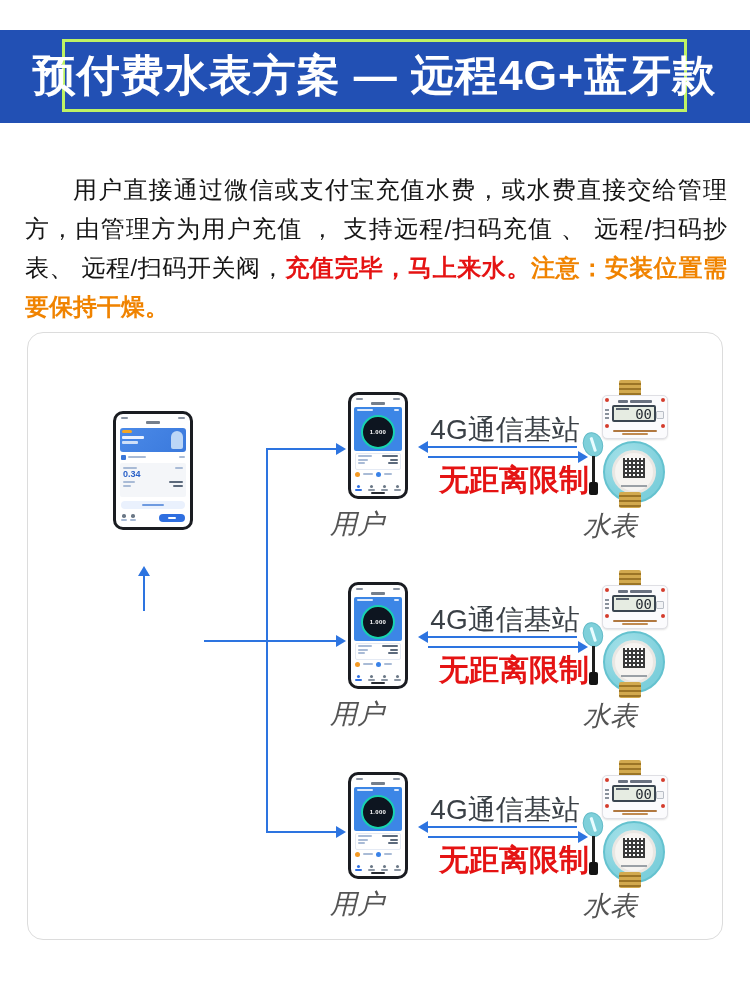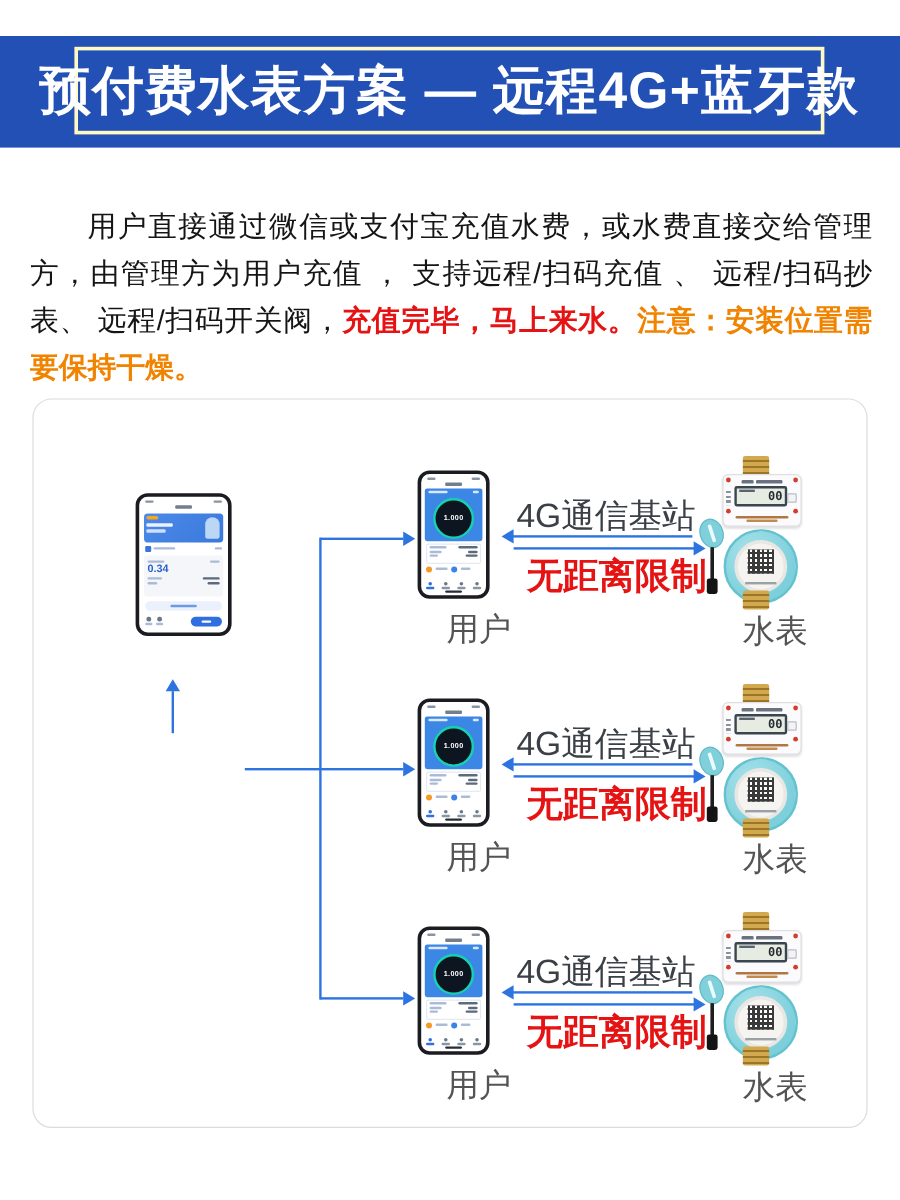--- a/index.html
+++ b/index.html
@@ -2,21 +2,21 @@
 <html><head>
 <meta charset="utf-8">
 <style>
   html,body{margin:0;padding:0;background:#fff;}
   .page{position:relative;width:750px;height:1000px;background:#fff;overflow:hidden;
         font-family:"Liberation Sans",sans-serif;}
 
   
   .banner{position:absolute;left:0;top:30px;width:750px;height:93px;background:#2250b4;}
   .banner-border{position:absolute;left:62px;right:63px;top:9px;bottom:11px;
-                 border:3px solid #fef9c3;display:flex;align-items:center;justify-content:center;}
+                 border:3px solid #bef264;display:flex;align-items:center;justify-content:center;}
   .banner-title{color:#fff;font-size:43px;font-weight:bold;letter-spacing:1px;white-space:nowrap;}
 
   
   .intro{position:absolute;left:25px;top:170px;width:702px;font-size:24px;line-height:39px;
          color:#151515;text-indent:2em;text-align:justify;margin:0;}
   .intro .red{color:#e51313;font-weight:bold;}
   .intro .orange{color:#f08300;font-weight:bold;}
 
   
   .board{position:absolute;left:27px;top:332px;width:694px;height:606px;
@@ -33,21 +33,21 @@
   .cloud{position:absolute;left:92px;top:610px;width:112px;height:78px;}
   .cloud .c1,.cloud .c2,.cloud .c3,.cloud .base{position:absolute;background:#1a6ce6;border-radius:50%;}
   .cloud .c1{left:2px;top:16px;width:52px;height:52px;}
   .cloud .c2{left:30px;top:0px;width:62px;height:62px;}
   .cloud .c3{left:66px;top:14px;width:46px;height:46px;}
   .cloud .base{left:0px;top:30px;width:112px;height:48px;border-radius:24px;}
   .cloud-label{position:absolute;left:0;top:32px;width:112px;text-align:center;color:#fff;
                font-size:24px;z-index:3;}
 
   
-  .unit-label{position:absolute;text-align:right;color:#545454;font-size:27px;}
+  .unit-label{position:absolute;text-align:left;color:#545454;font-size:27px;font-style:italic;}
 
   
   .phone{position:absolute;background:#fff;border:3px solid #1a1c21;border-radius:10px;box-sizing:border-box;}
   .screen{position:absolute;left:1px;right:1px;top:1px;bottom:1px;border-radius:6px;overflow:hidden;background:#fff;}
   .bar{background:#a9bbd6;border-radius:1px;}
   .darkbar{background:#5c6a7c;border-radius:1px;}
 
   
   .u-status{display:flex;justify-content:space-between;margin:2px 4px 0;}
   .u-status .bar{width:7px;height:2px;background:#8a93a2;}
@@ -118,21 +118,21 @@
   .screw{position:absolute;width:4px;height:4px;border-radius:50%;background:#d43c2c;}
   .screw.tl{left:2px;top:2px;} .screw.tr{right:2px;top:2px;}
   .screw.bl{left:2px;top:28px;} .screw.br{right:2px;top:28px;}
   .m-logo{position:absolute;left:50%;top:4px;transform:translateX(-50%);display:flex;gap:2px;}
   .m-logo .bar{width:10px;height:2.5px;background:#6a7280;}
   .m-logo .bar.long{width:22px;}
   .m-lcd{position:absolute;left:9px;top:9px;width:44px;height:17px;background:#e6ece2;
          border:2px solid #3a4550;border-radius:2px;box-sizing:border-box;}
   .m-lcd .mini{position:absolute;left:2px;top:1px;width:13px;height:2px;background:#5a6470;}
   .m-lcd-digits{position:absolute;right:2px;bottom:0px;font-family:"DejaVu Sans Mono",monospace;
-                font-size:10px;font-weight:bold;color:#262c33;line-height:11px;margin-top:40px;}
+                font-size:14px;font-weight:normal;color:#262c33;line-height:11px;margin-top:40px;}
   .m-side-icons{position:absolute;left:2px;top:13px;width:4px;height:12px;
                 background:repeating-linear-gradient(180deg,#8a929c 0 2px,transparent 2px 4px);}
   .m-btn{position:absolute;right:3px;top:15px;width:6px;height:6px;background:#f2f3f5;border:1px solid #b9bec6;border-radius:1px;}
   .m-company{position:absolute;left:50%;bottom:3px;transform:translateX(-50%);display:flex;flex-direction:column;gap:1px;align-items:center;}
   .m-company .bar{width:44px;height:2px;background:#b07840;}
   .m-company .bar.short{width:26px;background:#c08a50;}
   .m-body{position:absolute;left:20px;top:61px;width:62px;height:62px;border-radius:50%;
           background:radial-gradient(circle at 35% 30%,#a7e2ea,#7ccfdb 70%);border:2px solid #64c2cf;box-sizing:border-box;}
   .m-face{position:absolute;left:7px;top:7px;width:44px;height:44px;border-radius:50%;
           background:#f6f4f1;border:3px solid #e9e7e3;box-sizing:border-box;}

